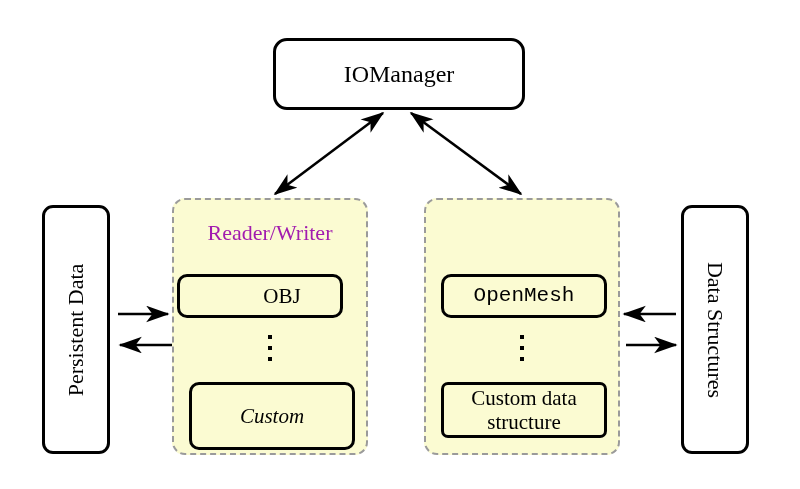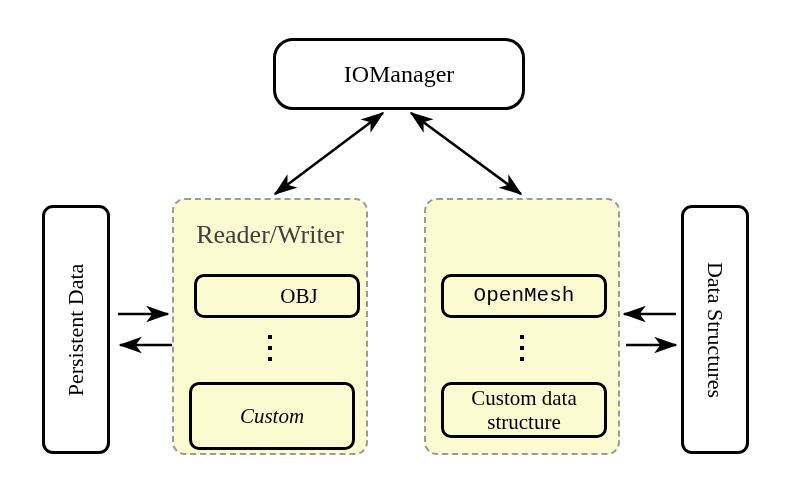--- a/index.html
+++ b/index.html
@@ -37,21 +37,21 @@
     text-align: center;
     color: #000000;
   }
 
   #io-manager {
     left: 273px;
     top: 38px;
     width: 252px;
     height: 72px;
     font-size: 24px;
-    border-radius: 20px;
+    border-radius: 14px;
   }
 
   
   .side-node {
     position: absolute;
     box-sizing: border-box;
     border: 3px solid #000000;
     border-radius: 11px;
     background: transparent;
   }
@@ -97,44 +97,44 @@
     top: 198px;
     width: 196px;
     height: 257px;
   }
   .group-title {
     position: absolute;
     left: 0;
     right: 0;
     top: 20px;
     text-align: center;
-    font-size: 26px;
-    color: #404040;
+    font-size: 22px;
+    color: #a21caf;
     white-space: nowrap;
   }
 
   
   .leaf {
     position: absolute;
     box-sizing: border-box;
     border: 3px solid #000000;
     border-radius: 10px;
     background: #fbfbd2;
     display: flex;
     align-items: center;
     justify-content: center;
     text-align: center;
     font-size: 21px;
     line-height: 1.16;
     color: #000000;
   }
-  #leaf-obj          { left: 20px; top: 74px;  width: 166px; height: 44px; padding-left: 44px; }
+  #leaf-obj          { left: 3px; top: 74px;  width: 166px; height: 44px; padding-left: 44px; }
   #leaf-custom-file  { left: 15px; top: 182px; width: 166px; height: 68px; font-style: italic; }
   #leaf-openmesh     { left: 15px; top: 74px;  width: 166px; height: 44px; font-family: Liberation Mono, monospace; }
-  #leaf-custom-ds    { left: 15px; top: 182px; width: 166px; height: 56px; }
+  #leaf-custom-ds    { left: 15px; top: 182px; width: 166px; height: 56px; border-radius: 7px; }
 
   
   .vdots {
     position: absolute;
     left: 0;
     right: 0;
     top: 128px;
     text-align: center;
     font-size: 20px;
     line-height: 6px;

